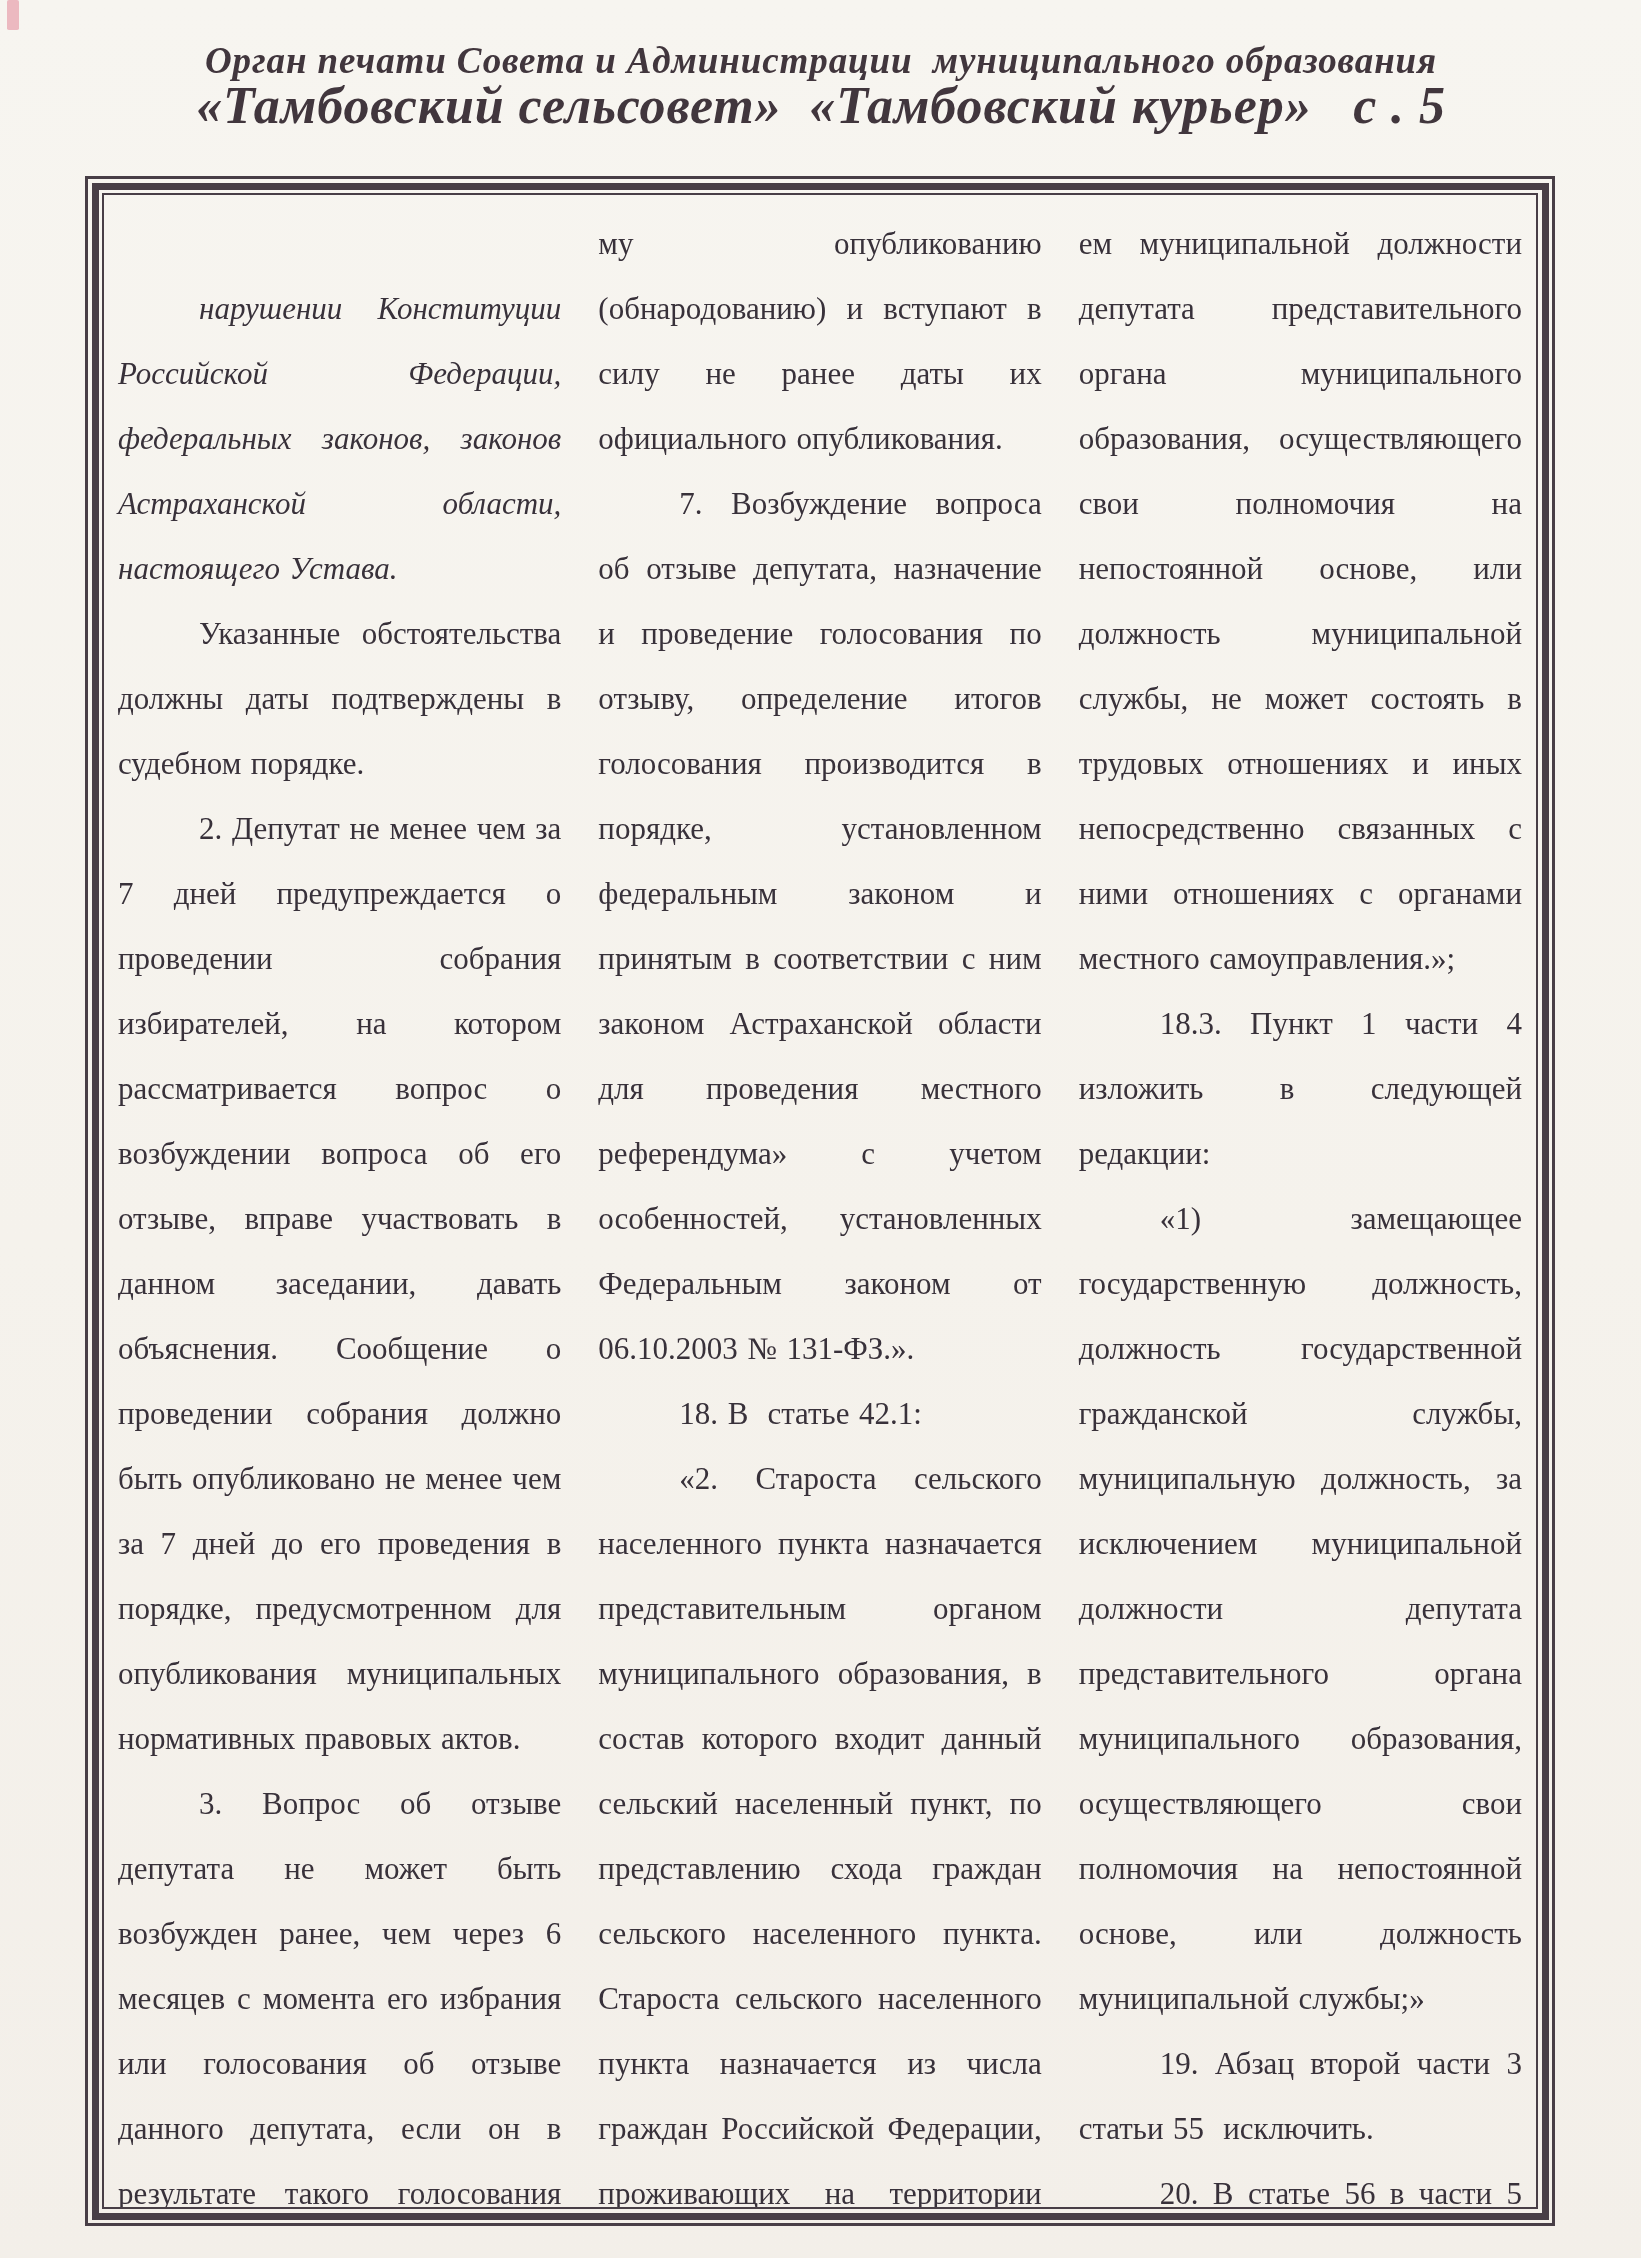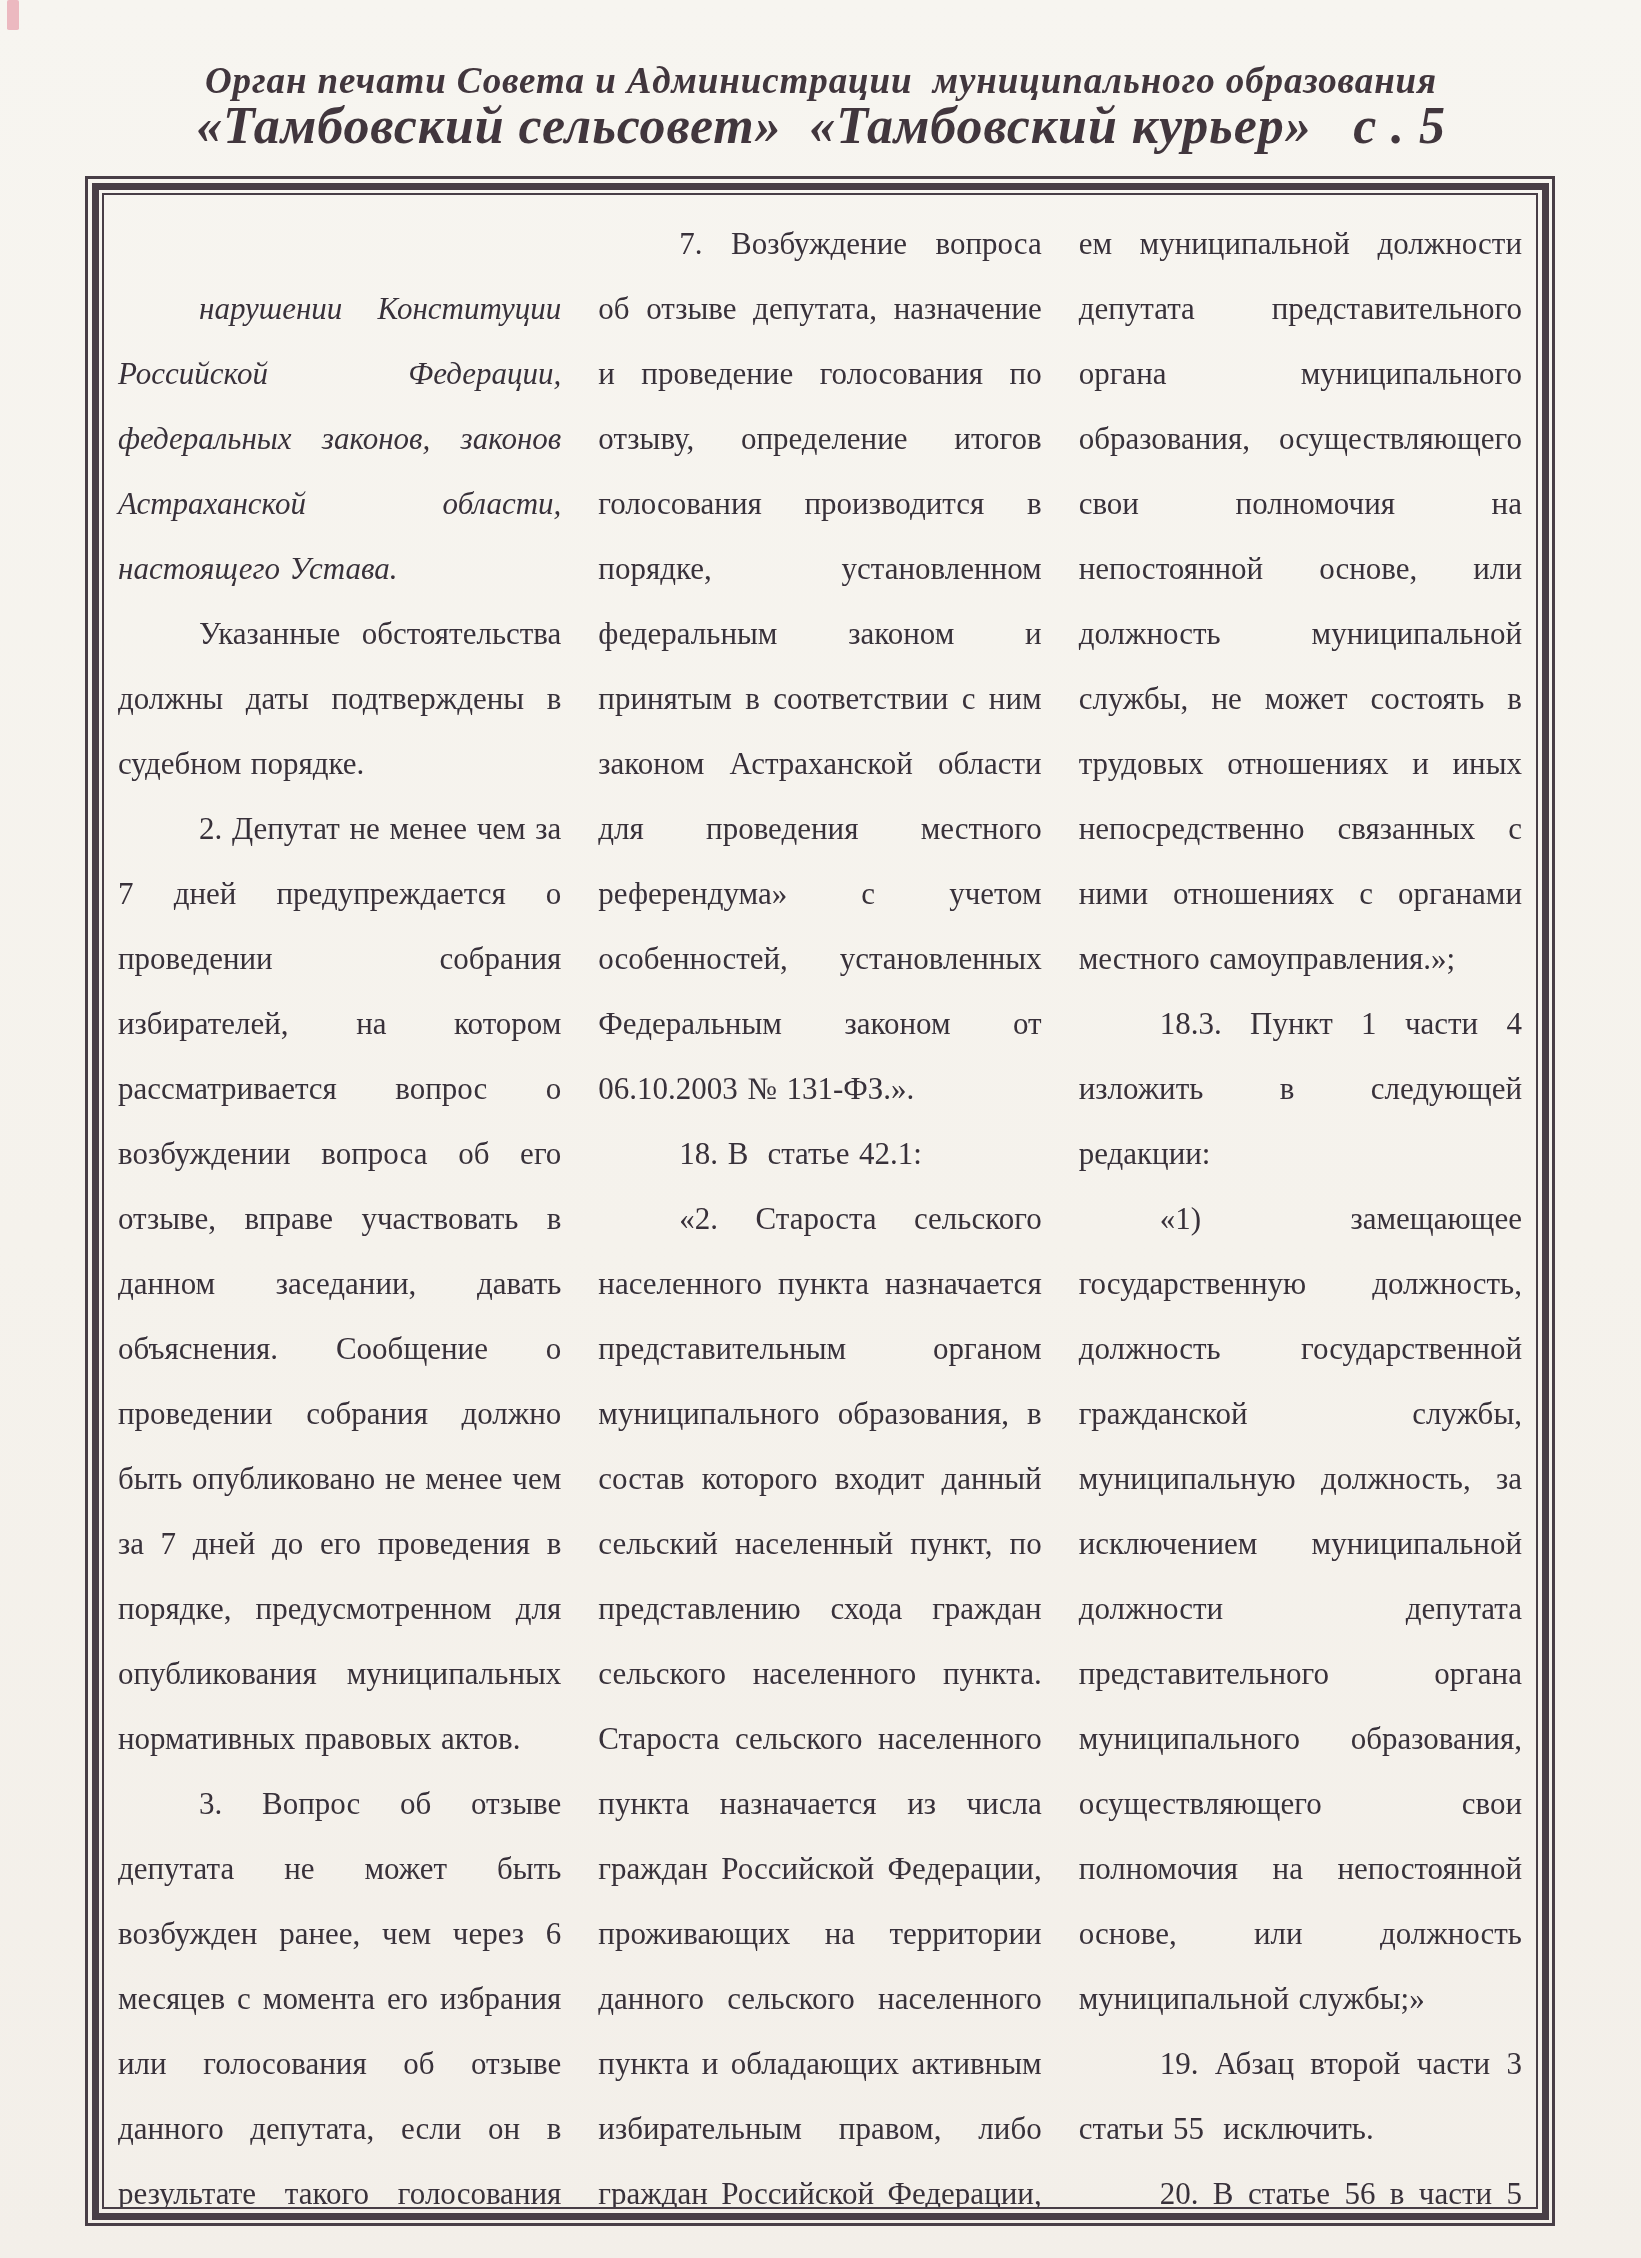--- a/index.html
+++ b/index.html
@@ -9,21 +9,21 @@
     font-family:"Liberation Serif",serif;
     position:relative;
     overflow:hidden;
   }
   .scan-artifact{
     position:absolute;left:7px;top:0;width:12.4px;height:30px;
     background:#e9aab4;opacity:.8;border-radius:1.8px;
   }
   .page-header{
     text-align:center;
-    padding-top:59px;
+    padding-top:39px;
     color:#41363d;
     font-style:italic;
     font-weight:bold;
   }
   .page-header .line1{
     font-size:37px;
     line-height:44px;
     letter-spacing:0.9px;
   }
   .page-header .line2{
@@ -88,20 +88,21 @@
   <div class="frame-mid">
     <div class="frame-inner">
       <div class="columns">
         <div class="column">
             <p class="indent space-before">нарушении Конституции Российской Федерации, федеральных законов, законов Астраханской области, настоящего Устава.</p>
             <p class="indent">Указанные обстоятельства должны даты подтверждены в судебном порядке.</p>
             <p class="indent">2. Депутат не менее чем за 7 дней предупреждается о проведении собрания избирателей, на котором рассматривается вопрос о возбуждении вопроса об его отзыве, вправе участвовать в данном заседании, давать объяснения. Сообщение о проведении собрания должно быть опубликовано не менее чем за 7 дней до его проведения в порядке, предусмотренном для опубликования муниципальных нормативных правовых актов.</p>
             <p class="indent">3. Вопрос об отзыве депутата не может быть возбужден ранее, чем через 6 месяцев с момента его избрания или голосования об отзыве данного депутата, если он в результате такого голосования не был лишен полномочий, а также в последние 6 месяцев срока полномочий Совета муниципального образования депутатов муниципального образования.</p>
           </div>
         <div class="column">
+            <p>му опубликованию (обнародованию) и вступают в силу не ранее даты их официального опубликования.</p>
             <p class="indent">7. Возбуждение вопроса об отзыве депутата, назначение и проведение голосования по отзыву, определение итогов голосования производится в порядке, установленном федеральным законом и принятым в соответствии с ним законом Астраханской области для проведения местного референдума» с учетом особенностей, установленных Федеральным законом от 06.10.2003 № 131-ФЗ.».</p>
             <p class="indent">18. В&nbsp; статье 42.1:</p>
             <p class="indent">«2. Староста сельского населенного пункта назначается представительным органом муниципального образования, в состав которого входит данный сельский населенный пункт, по представлению схода граждан сельского населенного пункта. Староста сельского населенного пункта назначается из числа граждан Российской Федерации, проживающих на территории данного сельского населенного пункта и обладающих активным избирательным правом, либо граждан Российской Федерации, достигших на день представления сходом граждан 18 лет и имеющих в собственности жилое помещение, расположенное на территории данного сельского населенного пункта.»;</p>
           </div>
         <div class="column">
             <p>ем муниципальной должности депутата представительного органа муниципального образования, осуществляющего свои полномочия на непостоянной основе, или должность муниципальной службы, не может состоять в трудовых отношениях и иных непосредственно связанных с ними отношениях с органами местного самоуправления.»;</p>
             <p class="indent">18.3. Пункт 1 части 4 изложить в следующей редакции:</p>
             <p class="indent">«1) замещающее государственную должность, должность государственной гражданской службы, муниципальную должность, за исключением муниципальной должности депутата представительного органа муниципального образования, осуществляющего свои полномочия на непостоянной основе, или должность муниципальной службы;»</p>
             <p class="indent">19. Абзац второй части 3 статьи 55&nbsp; исключить.</p>
             <p class="indent">20. В статье 56 в части 5 слова «отзыва главы муниципального образования или» исключить.</p>

